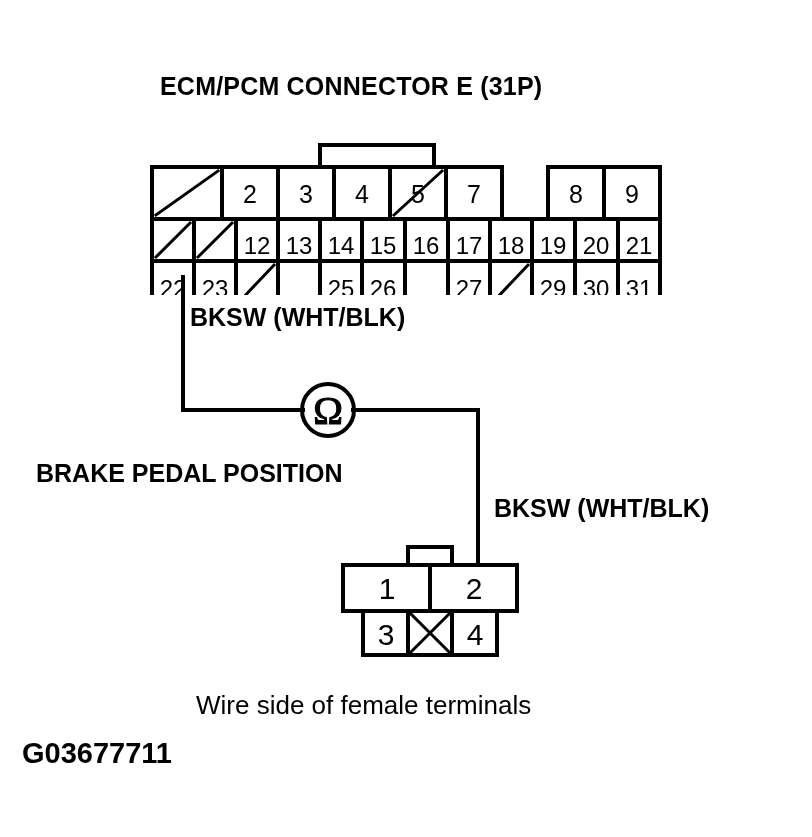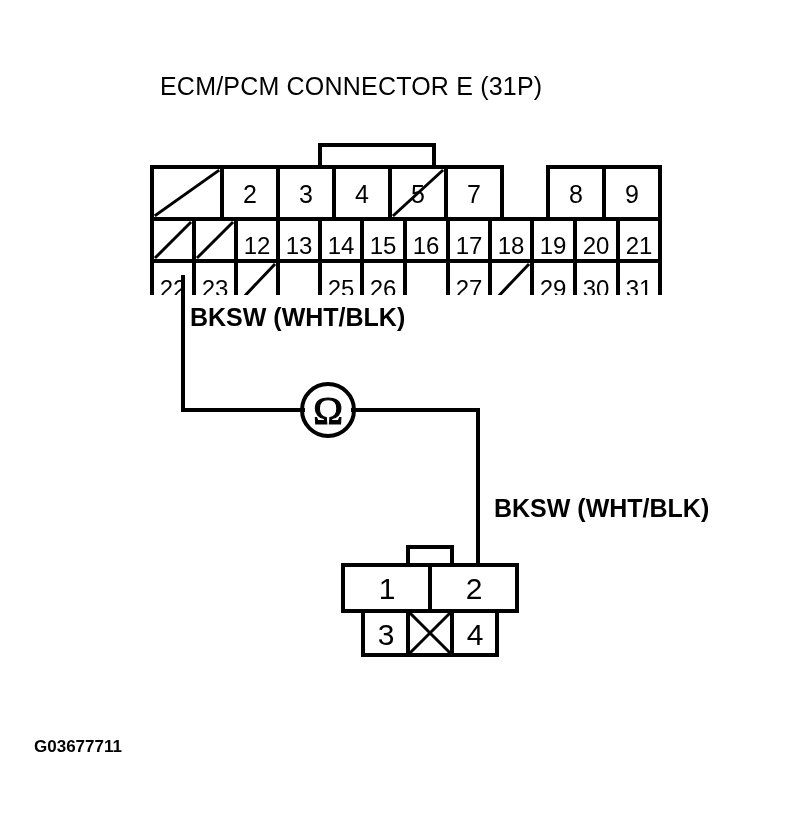--- a/index.html
+++ b/index.html
@@ -21,21 +21,21 @@
     width: 812px;
     height: 837px;
   }
 
   
   .title-ecm {
     position: absolute;
     left: 160px;
     top: 72px;
     font-size: 25px;
-    font-weight: normal;
+    font-weight: bold;
     letter-spacing: 0.2px;
     white-space: nowrap;
   }
   .label-bksw-top {
     position: absolute;
     left: 190px;
     top: 303px;
     font-size: 25px;
     font-weight: bold;
     white-space: nowrap;
@@ -60,23 +60,23 @@
   .caption-wire-side {
     position: absolute;
     left: 196px;
     top: 690px;
     font-size: 26px;
     font-weight: normal;
     white-space: nowrap;
   }
   .code-id {
     position: absolute;
-    left: 34px;
+    left: 22px;
     top: 737px;
-    font-size: 17px;
+    font-size: 29px;
     font-weight: bold;
     white-space: nowrap;
     text-align: right;
   }
 
   
   .ecm-svg {
     position: absolute;
     left: 150px;
     top: 143px;
@@ -207,20 +207,21 @@
       <path d="M 33,0 L 33,135 L 153,135"></path>
 
       <path d="M 203,135 L 328,135 L 328,290"></path>
 
       <circle cx="178" cy="135" r="26" stroke-width="4"></circle>
     </g>
     <text x="178" y="149" font-family="Liberation Serif, serif" font-size="40" text-anchor="middle" fill="#000" stroke="#000" stroke-width="1.1">Ω</text>
   </svg>
 
   <div class="label-bpps">
+    <div>BRAKE PEDAL POSITION</div>
   </div>
 
   <div class="label-bksw-right">BKSW (WHT/BLK)</div>
 
   <svg class="bpps-svg" width="200" height="115" viewBox="0 0 200 115">
     <g stroke="#000" fill="none" stroke-width="4" stroke-linecap="square">
 
       <path d="M 78,22 L 78,4 L 122,4 L 122,22"></path>
 
       <rect x="13" y="22" width="174" height="46"></rect>
@@ -232,16 +233,17 @@
 
       <path d="M 80,70 L 120,110" stroke-width="3"></path>
       <path d="M 120,70 L 80,110" stroke-width="3"></path>
     </g>
     <text class="bpnum" x="57" y="56">1</text>
     <text class="bpnum" x="144" y="56">2</text>
     <text class="bpnum" x="56" y="102">3</text>
     <text class="bpnum" x="145" y="102">4</text>
   </svg>
 
+  <div class="caption-wire-side">Wire side of female terminals</div>
 
   <div class="code-id">G03677711</div>
 
 </div>
 
 </body></html>

